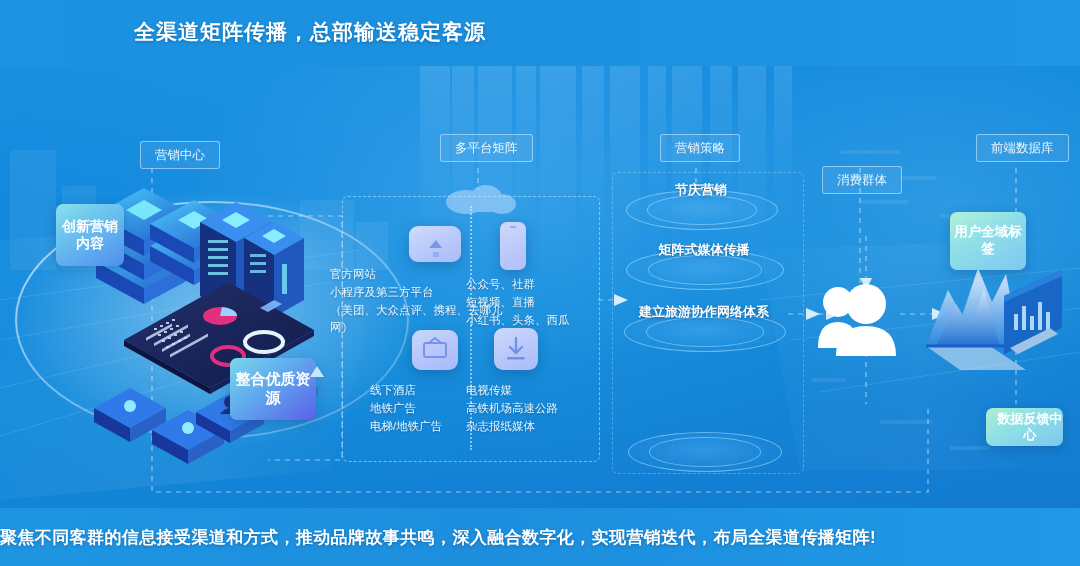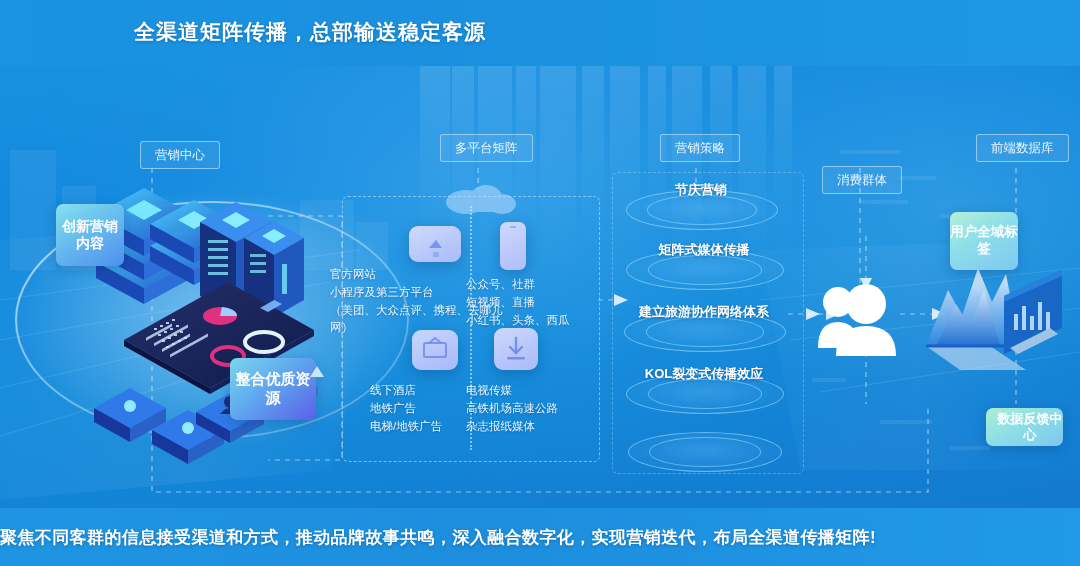--- a/index.html
+++ b/index.html
@@ -428,40 +428,35 @@
   <div class="pill" style="left:626px;top:250px;width:156px;height:38px;">
     <div class="ell"></div>
     <div class="ell inner"></div>
     <div class="ptxt">矩阵式媒体传播</div>
   </div>
   <div class="pill" style="left:624px;top:312px;width:160px;height:38px;">
     <div class="ell"></div>
     <div class="ell inner"></div>
     <div class="ptxt">建立旅游协作网络体系</div>
   </div>
-  <div class="pill" style="left:626px;top:374px;width:156px;height:38px;">
-    <div class="ell"></div>
-    <div class="ell inner"></div>
-    <div class="ptxt">KOL裂变式传播效应</div>
-  </div>
   <div class="pill" style="left:628px;top:432px;width:152px;height:38px;">
     <div class="ell"></div>
     <div class="ell inner"></div>
   </div>
 
   <div class="usericon" style="left:812px;top:276px;width:92px;height:84px;">
     <svg viewBox="0 0 92 84" width="92" height="84">
       <circle cx="26" cy="26" r="15" fill="#ffffff"></circle>
       <path d="M6 72 q0 -26 20 -26 q20 0 20 26 z" fill="#ffffff"></path>
       <circle cx="54" cy="28" r="20" fill="#ffffff"></circle>
       <path d="M24 80 q0 -30 30 -30 q30 0 30 30 z" fill="#ffffff"></path>
     </svg>
   </div>
 
-  <div class="card lbl3" style="left:950px;top:212px;width:68px;height:58px;font-size:13.5px;justify-content:center;">
+  <div class="card lbl3" style="left:950px;top:212px;width:76px;height:58px;font-size:13.5px;justify-content:center;">
     <span>用户全域标签</span>
   </div>
   <div class="card lbl4" style="left:986px;top:408px;width:66px;height:38px;font-size:13px;padding-left:11px;">
     <span>数据反馈中心</span>
   </div>
 
   <div class="footerband"></div>
   <div class="footer-txt">聚焦不同客群的信息接受渠道和方式，推动品牌故事共鸣，深入融合数字化，实现营销迭代，布局全渠道传播矩阵!</div>
 
 </div>

